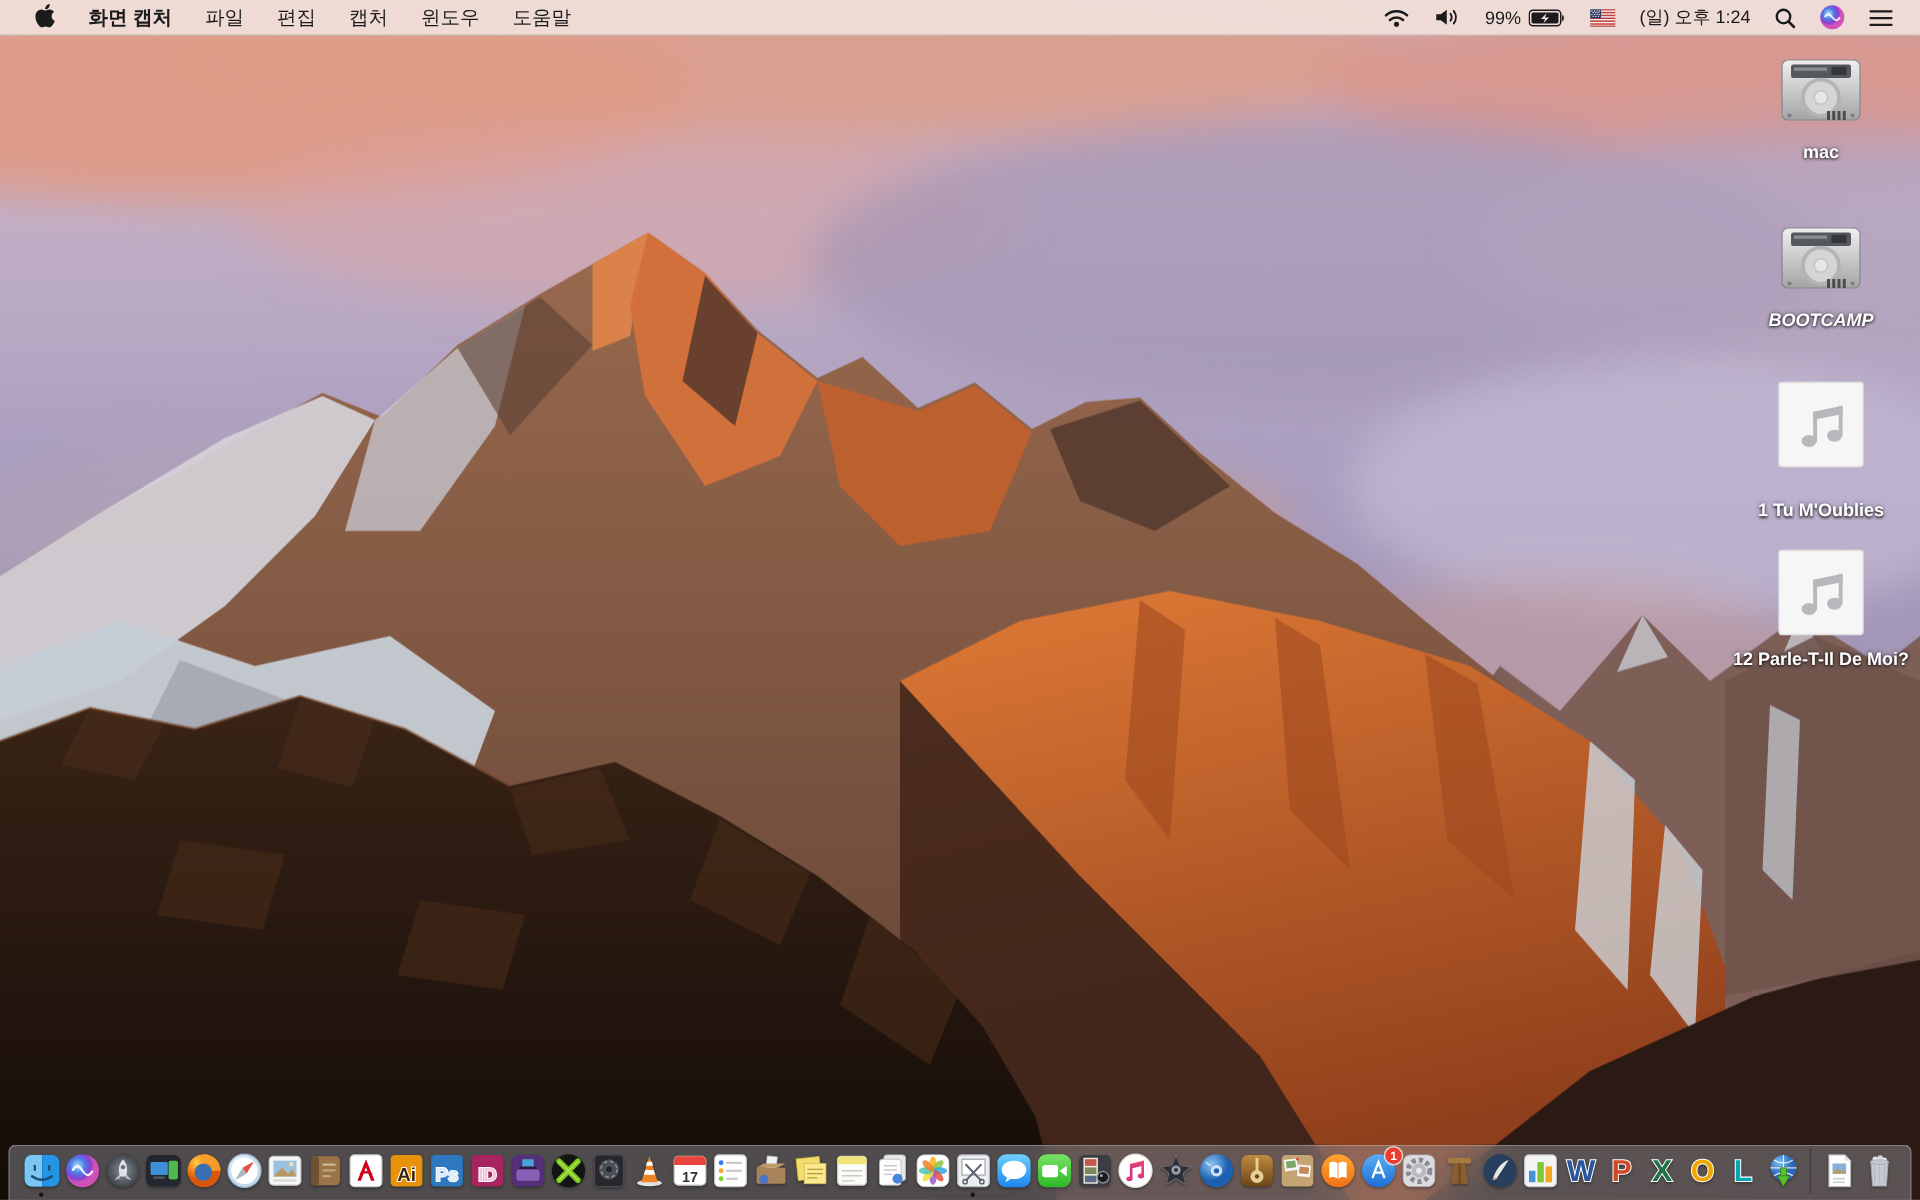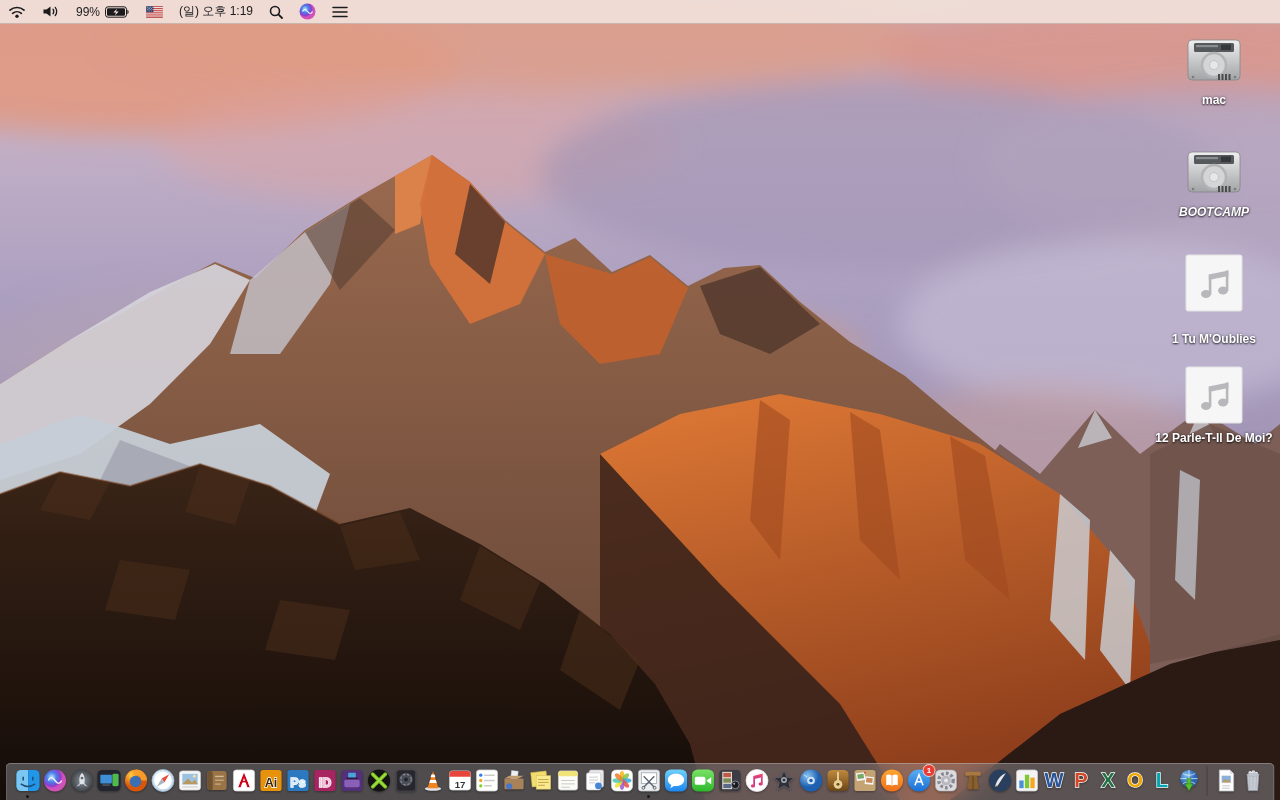--- a/index.html
+++ b/index.html
@@ -135,20 +135,35 @@
     <path d="M340,526 L400,512 L420,560 L355,570 Z"></path>
     <path d="M480,546 L540,582 L520,630 L460,600 Z"></path>
     <path d="M580,610 L640,660 L620,710 L560,670 Z"></path>
     <path d="M120,560 L190,570 L175,620 L105,610 Z"></path>
     <path d="M280,600 L350,610 L335,660 L265,650 Z"></path>
   </g>
   <path d="M0,494 L60,472 L130,486 L200,464 L270,486 L340,524" stroke="#7a4526" stroke-width="2" fill="none" opacity="0.5"></path>
 </svg>
 
 <div id="menubar">
+  <div class="mb-left">
+    <div class="mb-item">
+      <span>
+        <svg width="14" height="17" viewBox="0 0 14 17">
+            <path fill="#1b1b1d" d="M11.4 8.9c0-2 1.6-3 1.7-3-.9-1.4-2.4-1.6-2.9-1.6-1.2-.1-2.4.7-3 .7-.6 0-1.6-.7-2.6-.7C3.3 4.3 2 5 1.3 6.2c-1.4 2.4-.4 6 1 8 .7 1 1.5 2.1 2.5 2 1 0 1.4-.6 2.6-.6 1.2 0 1.5.6 2.6.6 1.1 0 1.8-1 2.4-2 .8-1.1 1.1-2.2 1.1-2.3-.1 0-2.1-.8-2.1-3zM9.4 3.1c.5-.7.9-1.6.8-2.5-.8 0-1.7.5-2.3 1.2-.5.6-.9 1.5-.8 2.4.9.1 1.8-.4 2.3-1.1z"></path>
+          </svg>
+      </span>
+    </div>
+    <div class="mb-item mb-appname">화면 캡처</div>
+    <div class="mb-item">파일</div>
+    <div class="mb-item">편집</div>
+    <div class="mb-item">캡처</div>
+    <div class="mb-item">윈도우</div>
+    <div class="mb-item">도움말</div>
+  </div>
 
   <div class="mb-right">
     <div class="mb-status">
       <svg width="18" height="13" viewBox="0 0 18 13">
           <g stroke="#1b1b1d" fill="none" stroke-width="1.7" stroke-linecap="round">
             <path d="M2 5.2 C6 1.6 12 1.6 16 5.2"></path>
             <path d="M4.6 8.3 C7.1 6.2 10.9 6.2 13.4 8.3"></path>
           </g>
           <circle cx="9" cy="11.2" r="1.7" fill="#1b1b1d"></circle>
         </svg>
@@ -198,21 +213,21 @@
             <circle cx="3" cy="3.7" r="0.45"></circle>
             <circle cx="4.7" cy="3.7" r="0.45"></circle>
             <circle cx="6.2" cy="3.7" r="0.45"></circle>
             <circle cx="2.1" cy="4.9" r="0.45"></circle>
             <circle cx="3.8" cy="4.9" r="0.45"></circle>
             <circle cx="5.5" cy="4.9" r="0.45"></circle>
           </g>
           <rect width="17" height="12" fill="none" stroke="#b8b8b8" stroke-width="0.5"></rect>
         </svg>
     </div>
-    <div class="mb-status mb-text">(일) 오후 1:19</div>
+    <div class="mb-status mb-text">(일) 오후 1:24</div>
     <div class="mb-status">
       <svg width="14" height="14" viewBox="0 0 14 14">
           <circle cx="6" cy="6" r="4.5" fill="none" stroke="#1b1b1d" stroke-width="1.6"></circle>
           <path d="M9.4 9.4 L13 13" stroke="#1b1b1d" stroke-width="1.8" stroke-linecap="round"></path>
         </svg>
     </div>
     <div class="mb-status">
       <svg width="17" height="17" viewBox="0 0 17 17">
           <defs>
             <radialGradient id="g-siri-mb" cx="35%" cy="35%">

